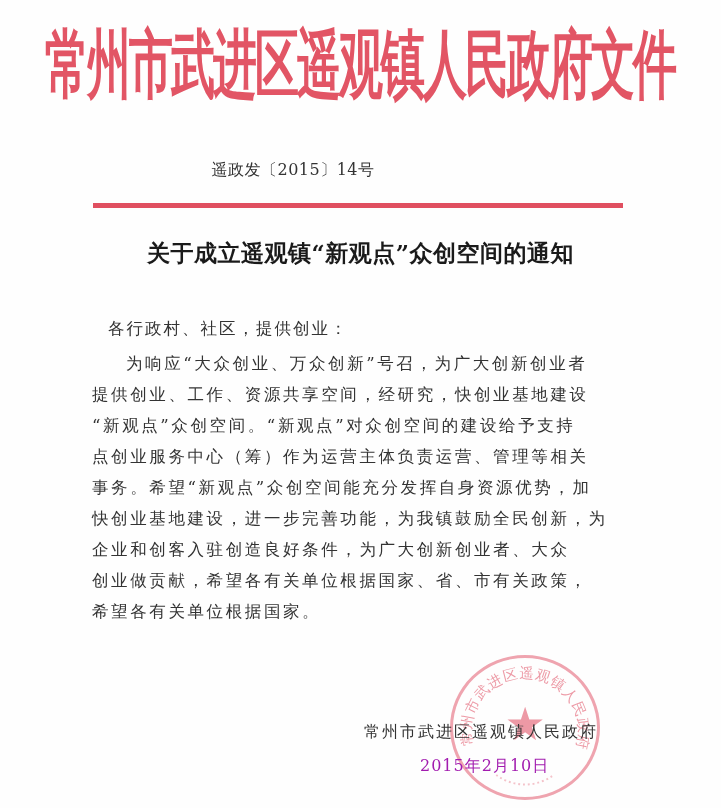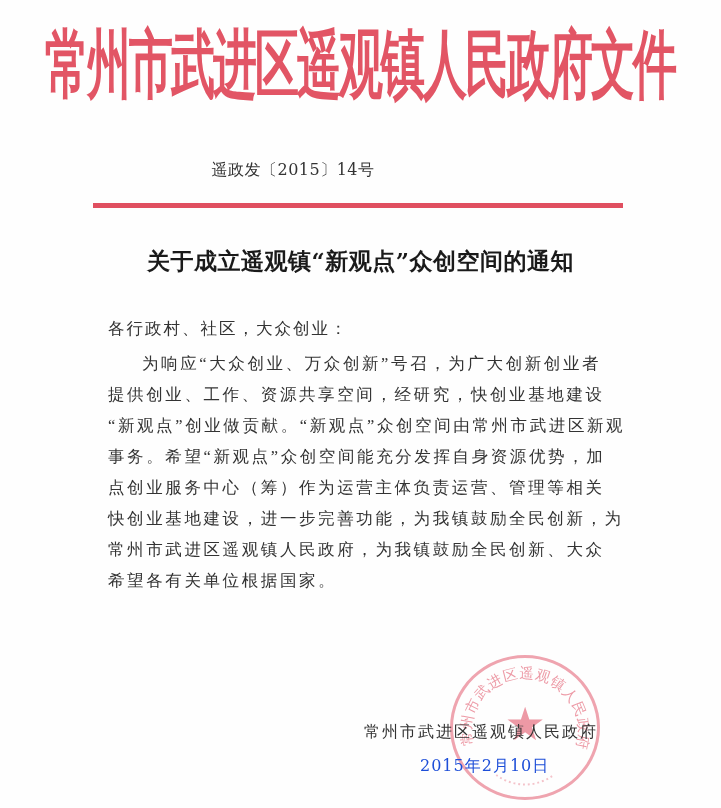--- a/index.html
+++ b/index.html
@@ -55,41 +55,40 @@
     left: 93px;
     top: 203px;
     width: 530px;
     height: 5px;
     background: #e04f60;
   }
   .title {
     position: absolute;
     left: 0;
     width: 721px;
-    top: 246px;
+    top: 238px;
     text-align: center;
     font-size: 23px;
     font-weight: bold;
     color: #1a1a1a;
     letter-spacing: 0.5px;
   }
   .salutation {
     position: absolute;
     left: 108px;
     top: 318px;
     font-size: 16.5px;
     color: #333;
     letter-spacing: 2px;
   }
   .body-lines {
     position: absolute;
-    left: 108px;
+    left: 92px;
     top: 348px;
     width: 520px;
-    font-family: Liberation Serif, serif;
   }
   .body-line {
     height: 31px;
     line-height: 31px;
     font-size: 16.5px;
     color: #333;
     white-space: nowrap;
     letter-spacing: 2.6px;
   }
   .body-line.indent { padding-left: 34px; }
@@ -125,48 +124,49 @@
     font-size: 16px;
     color: #333;
     letter-spacing: 2px;
     white-space: nowrap;
   }
   .date {
     position: absolute;
     left: 420px;
     top: 756px;
     font-size: 16px;
-    color: #1d4ed8;
+    color: #a21caf;
     white-space: nowrap;
     letter-spacing: 1px;
   }
 </style>
 </head>
 <body>
 
 <div class="page">
 
   <div class="masthead">常州市武进区遥观镇人民政府文件</div>
 
   <div class="doc-number">遥政发〔2015〕14号</div>
 
   <div class="red-rule"></div>
 
   <div class="title">关于成立遥观镇“新观点”众创空间的通知</div>
 
-  <div class="salutation">各行政村、社区，大众创业：</div>
+  <div class="salutation">各行政村、社区，提供创业：</div>
 
   <div class="body-lines">
     <div class="body-line indent">为响应“大众创业、万众创新”号召，为广大创新创业者</div>
     <div class="body-line">提供创业、工作、资源共享空间，经研究，快创业基地建设</div>
-    <div class="body-line">“新观点”创业做贡献。“新观点”众创空间由常州市武进区新观</div>
+    <div class="body-line">“新观点”众创空间。“新观点”对众创空间的建设给予支持</div>
+    <div class="body-line">点创业服务中心（筹）作为运营主体负责运营、管理等相关</div>
     <div class="body-line">事务。希望“新观点”众创空间能充分发挥自身资源优势，加</div>
-    <div class="body-line">点创业服务中心（筹）作为运营主体负责运营、管理等相关</div>
     <div class="body-line">快创业基地建设，进一步完善功能，为我镇鼓励全民创新，为</div>
-    <div class="body-line">常州市武进区遥观镇人民政府，为我镇鼓励全民创新、大众</div>
+    <div class="body-line">企业和创客入驻创造良好条件，为广大创新创业者、大众</div>
+    <div class="body-line">创业做贡献，希望各有关单位根据国家、省、市有关政策，</div>
     <div class="body-line">希望各有关单位根据国家。</div>
   </div>
 
   <div class="stamp">
     <svg class="stamp-arc" viewBox="0 0 150 145">
       <defs>
         <path id="arcPath" d="M 22,95 A 56,56 0 1,1 128,95" fill="none"></path>
       </defs>
       <text font-size="15" fill="rgba(225,85,105,0.6)" font-family="DejaVu Serif, serif" letter-spacing="1">
         <textPath href="#arcPath" startOffset="2%">常州市武进区遥观镇人民政府</textPath>

